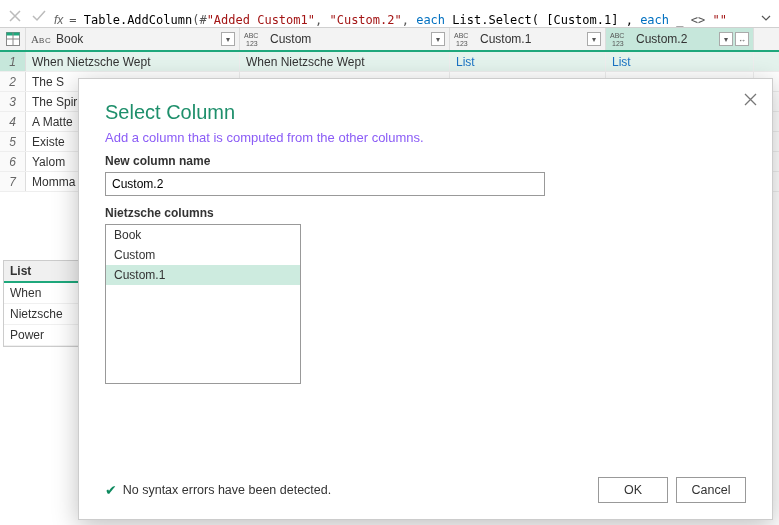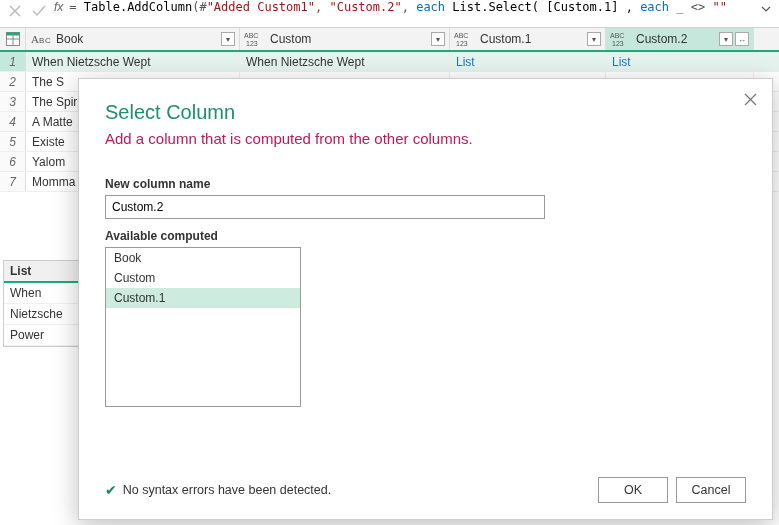--- a/index.html
+++ b/index.html
@@ -1,18 +1,18 @@
 <!DOCTYPE html>
 <html><head>
 <meta charset="utf-8">
 <style>
   * { box-sizing: border-box; margin: 0; padding: 0; }
   body { font-family: "Segoe UI", Arial, sans-serif; font-size: 12px; color: #333; background: #fff; width: 779px; height: 525px; overflow: hidden; position: relative; }
   
-  .formula-bar { height: 28px; border-bottom: 1px solid #d0d0d0; display: flex; align-items: flex-start; padding: 0 4px; }
+  .formula-bar { height: 28px; border-bottom: 1px solid #d0d0d0; display: flex; align-items: flex-end; padding: 0 4px; }
   .fx-btn { width: 22px; height: 22px; display: flex; align-items: center; justify-content: center; color: #888; font-size: 14px; margin-right: 2px; }
   .fx-btn.cancel { color: #bbb; }
   .fx-btn.accept { color: #bbb; }
   .fx-label { font-style: italic; color: #666; margin: 0 6px 0 2px; font-size: 12px; }
   .formula-text { font-family: Consolas, monospace; font-size: 12px; white-space: nowrap; }
   .kw-fn { color: #000; }
   .kw-str { color: #a31515; }
   .kw-kw { color: #0070c0; }
   .kw-op { color: #555; }
   .formula-expand { margin-left: auto; width: 18px; height: 18px; display: flex; align-items: center; justify-content: center; color: #555; }
@@ -34,21 +34,21 @@
   .row.sel { background: #e4f3ed; }
   .row.sel .rownum { background: #c6e7db; }
 
   .list-panel { position:absolute; left:3px; top: 260px; width: 90px; border: 1px solid #ccc; background:#fff; }
   .list-panel .lp-head { background: #f0f0f0; border-bottom: 2px solid #1ea87c; padding: 3px 6px; font-weight:600; }
   .list-panel .lp-item { padding: 3px 6px; border-bottom: 1px solid #f0f0f0; }
 
   .dialog { position:absolute; left: 78px; top: 78px; width: 695px; height: 442px; background:#fff; border:1px solid #ccc; box-shadow: 0 6px 24px rgba(0,0,0,0.25); padding: 22px 26px 18px 26px; }
   .dlg-close { position:absolute; right:10px; top:8px; width:24px; height:24px; display:flex; align-items:center; justify-content:center; color:#666; font-size:16px; }
   .dlg-title { color: #1e8f6b; font-size: 20px; font-weight: 400; margin-bottom: 6px; }
-  .dlg-sub { font-size: 15px; color: #be185d; margin-bottom: 30px; }
+  .dlg-sub { font-size: 13px; color: #8b5cf6; margin-bottom: 9px; }
   .field-label { font-size: 12px; color:#333; margin-bottom:4px; display:flex; align-items:flex-end; gap:4px;font-weight:bold;}
   .info-icon { width:12px; height:12px; border:1px solid #888; border-radius:50%; display:inline-flex; align-items:center; justify-content:center; font-size:9px; color:#888;}
   .text-input { width: 440px; height: 24px; border:1px solid #999; padding: 0 6px; font-size:12px; margin-bottom: 10px; }
   .dlg-mid { display:flex; gap: 16px; }
   .formula-box { width: 430px; height: 160px; border:1px solid #999; padding: 4px 6px; font-family: Consolas, monospace; font-size: 12px; line-height: 1.5; overflow:auto; }
   .avail-box { width: 196px; height: 160px; border:1px solid #999; overflow:auto; }
   .avail-item { padding: 3px 8px; font-size:12px; }
   .avail-item.sel { background: #cdebdf; }
   .insert-btn { width:196px; height: 24px; border:1px solid #999; background:#fff; margin-top:6px; font-size:12px; display:flex; align-items:center; justify-content:center; }
   .learn-link { color:#0b66b4; font-size:12px; margin-top:8px; display:inline-block; }
@@ -207,21 +207,21 @@
   <div class="dlg-sub">Add a column that is computed from the other columns.</div>
 
   <div class="field-label">
     <span>New column name</span>
   </div>
   <input class="text-input" value="Custom.2" style="">
 
   <div class="dlg-mid">
     <div>
       <div class="field-label">
-        <span>Available computed</span>
+        <span>Nietzsche columns</span>
       </div>
       <div class="avail-box" id="avail-box">
           <div class="avail-item">Book</div>
           <div class="avail-item">Custom</div>
           <div class="avail-item sel">Custom.1</div>
         </div>
     </div>
   </div>
 
   <div class="dlg-footer">

